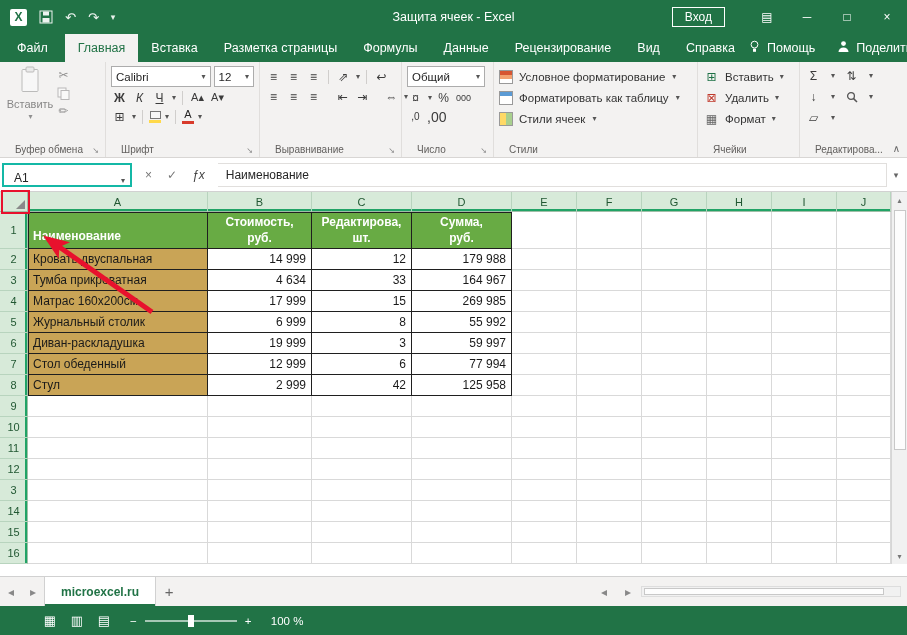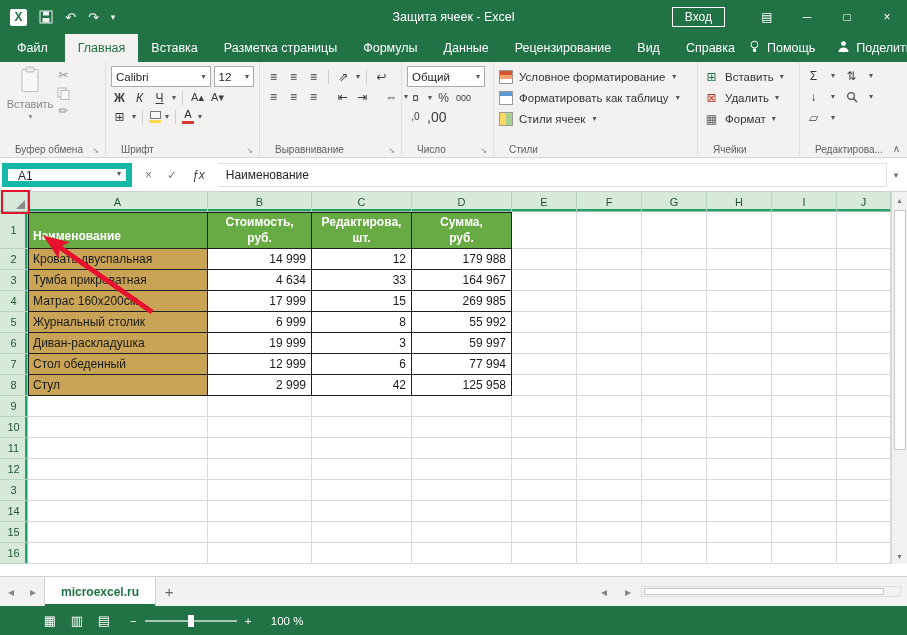--- a/index.html
+++ b/index.html
@@ -77,21 +77,21 @@
 .cdel{color:#C0392B;}
 .cfmt{color:#666;}
 
 .g-edit{width:100px;border-right:none;}
 .g-edit .gbody{flex-direction:column;gap:2px;}
 .erow{display:flex;align-items:center;gap:8px;height:19px;}
 .collapse{position:absolute;right:7px;bottom:3px;font-size:10px;color:#666;}
 
 
 .fbar{flex:0 0 34px;background:#FFF;border-bottom:1px solid #D1D1D1;display:flex;align-items:center;padding:4px 2px;}
-.namebox{width:130px;height:24px;border:6px solid #14b8a6;display:flex;align-items:flex-start;padding-left:10px;font-size:12px;}
+.namebox{width:130px;height:24px;border:2px solid #14b8a6;display:flex;align-items:flex-end;padding-left:10px;font-size:12px;}
 .namebox .dd{margin-left:auto;margin-right:5px;}
 .fbicons{display:flex;align-items:center;gap:15px;padding:0 13px;color:#777;font-size:12px;}
 .fxlabel{font-style:italic;color:#444;}
 .fcontent{flex:1;height:24px;border:1px solid #E1DFDD;border-left:none;display:flex;align-items:center;padding-left:8px;font-size:12px;}
 .fexpand{width:18px;text-align:center;color:#666;font-size:9px;}
 
 
 .gridwrap{flex:0 0 372px;display:flex;position:relative;background:#fff;overflow:hidden;}
 .leftcol{flex:0 0 28px;display:flex;flex-direction:column;}
 .corner{height:20px;background:#D7EAD9;border-right:1px solid #9FBFA7;border-bottom:1px solid #9FBFA7;position:relative;}

